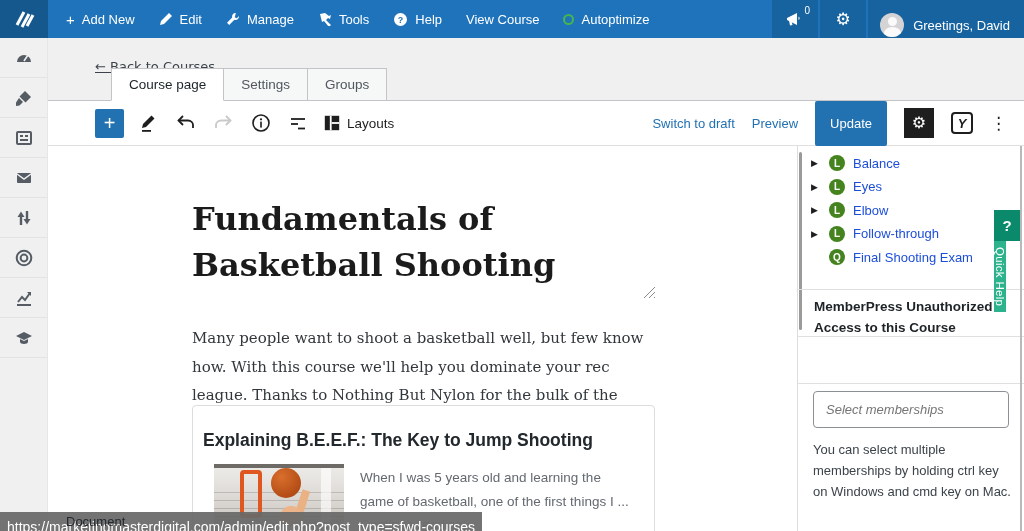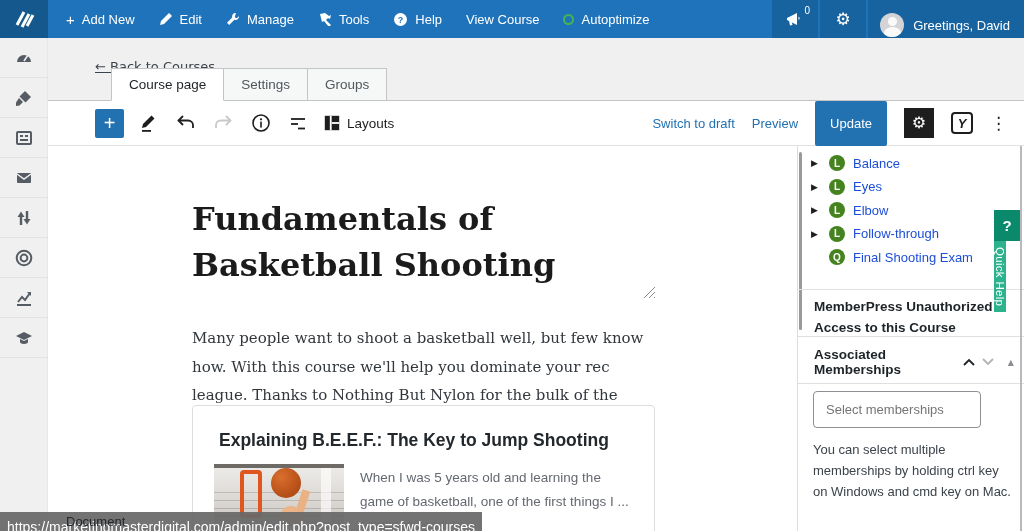--- a/index.html
+++ b/index.html
@@ -52,21 +52,21 @@
   .settings-btn .gear-glyph { font-size:16px; }
   .yoast-btn { width:22px; height:22px; border:2px solid #1e1e1e; border-radius:4px; background:#fff; color:#1e1e1e; font-weight:700; font-size:13px; display:flex; align-items:center; justify-content:center; cursor:pointer; font-style:italic; }
   .more-btn { background:none; border:none; font-family:"DejaVu Sans", sans-serif; font-size:17px; color:#1e1e1e; cursor:pointer; line-height:1; }
 
   
   .canvas { position:absolute; left:48px; right:0; top:146px; bottom:0; background:#fff; }
   .post-title { position:absolute; left:144px; top:50px; width:470px; font-family:"DejaVu Serif", serif; font-weight:700; font-size:32px; line-height:1.45; color:#1b1b1b; }
   .resize-handle { position:absolute; left:594px; top:140px; width:13px; height:12px; background:repeating-linear-gradient(135deg, transparent 0 2.5px, #8a8a8a 2.5px 3.5px); clip-path:polygon(100% 0, 100% 100%, 0 100%); }
   .post-intro { position:absolute; left:144px; top:178px; width:472px; font-family:"DejaVu Serif", serif; font-size:15px; line-height:1.9; color:#32373c; }
   .embed-card { position:absolute; left:144px; top:259px; width:463px; height:150px; background:#fff; border:1px solid #ddd; border-radius:4px; }
-  .card-title { margin:24px 26px 0; font-size:17.5px; font-weight:700; color:#23282d; }
+  .card-title { margin:24px 10px 0; font-size:17.5px; font-weight:700; color:#23282d; }
   .card-body { display:flex; gap:16px; margin:13px 21px 0; }
   .card-img { position:relative; width:130px; height:62px; overflow:hidden; flex:none; background:linear-gradient(180deg,#6e6a66 0,#6e6a66 4px,#eceae7 4px,#dcd9d5 55%,#cac6c1 100%); }
   .ci-lines { position:absolute; left:0; right:0; top:28px; height:30px; background:repeating-linear-gradient(180deg, rgba(90,80,75,.25) 0 1.5px, transparent 1.5px 8px); }
   .ci-col { position:absolute; right:13px; top:4px; width:10px; height:54px; background:rgba(255,255,255,.65); }
   .ci-hoop { position:absolute; left:26px; top:6px; width:22px; height:48px; border:4px solid #e0561f; border-radius:4px; }
   .ci-ball { position:absolute; left:57px; top:4px; width:30px; height:30px; border-radius:50%; background:radial-gradient(circle at 35% 30%, #d96f2d, #b04a14 78%); }
   .ci-arm { position:absolute; left:85px; top:26px; width:8px; height:22px; background:#eab185; transform:rotate(18deg); }
   .ci-head { position:absolute; left:66px; top:42px; width:22px; height:22px; border-radius:50%; background:#ecb488; }
   .card-excerpt { font-size:13.5px; color:#646970; line-height:1.75; padding-top:2px; width:290px; }
   .continue-reading { color:#a7aaad; cursor:pointer; }
@@ -81,21 +81,21 @@
   .o-tri.hidden { visibility:hidden; }
   .o-badge { width:16px; height:16px; border-radius:50%; background:#44831e; color:#fff; font-size:10px; font-weight:700; display:flex; align-items:center; justify-content:center; flex:none; }
   .o-label { font-size:13px; color:#1d4ed8; white-space:nowrap; }
   .hr { position:absolute; left:0; right:0; height:1px; background:#e0e0e0; }
   .hr1 { top:143px; } .hr2 { top:190px; } .hr3 { top:237px; }
   .mp-heading { position:absolute; left:16px; top:151px; width:200px; font-size:13.5px; font-weight:700; color:#1d2327; line-height:1.55; }
   .am-row { position:absolute; left:16px; right:10px; top:201px; display:flex; align-items:center; }
   .am-title { font-size:13.5px; font-weight:700; color:#1d2327; }
   .am-ctrls { margin-left:auto; display:flex; align-items:center; gap:5px; }
   .am-sort { margin-left:13px; font-family:"DejaVu Sans", sans-serif; font-size:8px; color:#8a8e93; cursor:pointer; }
-  .select-box { position:absolute; left:15px; top:245px; width:168px; height:37px; border:1px solid #8c8f94; border-radius:4px; background:#fff; font-size:13px; color:#757575; padding:0 12px; font-family:"Liberation Sans", sans-serif; }
+  .select-box { position:absolute; left:15px; top:245px; width:196px; height:37px; border:1px solid #8c8f94; border-radius:4px; background:#fff; font-size:13px; color:#757575; padding:0 12px; font-family:"Liberation Sans", sans-serif;font-style:italic; }
   .select-box::placeholder { color:#757575; opacity:1; }
   .am-help { position:absolute; left:15px; top:294px; width:202px; font-size:13px; color:#3c434a; line-height:1.6; }
 
   
   .quick-help { position:absolute; right:4px; top:210px; width:26px; z-index:60; }
   .qh-q { height:31px; background:#0b8a6b; color:#fff; font-size:15px; font-weight:700; display:flex; align-items:center; justify-content:center; cursor:pointer; }
   .qh-label { height:71px; background:#2cb28c; color:#fff; font-size:11.5px; display:flex; align-items:center; justify-content:center; writing-mode:vertical-rl; letter-spacing:0.3px; cursor:pointer; }
 
   
   .status-url { position:absolute; left:0; top:512px; height:30px; background:rgba(104,104,104,0.93); color:#fff; font-size:14px; display:flex; align-items:center; padding:0 7px; z-index:70; white-space:nowrap; }
@@ -345,32 +345,20 @@
           <span class="o-tri hidden">▶</span>
           <span class="o-badge">Q</span>
           <span class="o-label">Final Shooting Exam</span>
         </div>
       </div>
 
       <div class="hr hr1"></div>
       <div class="mp-heading">MemberPress Unauthorized Access to this Course</div>
 
       <div class="hr hr2"></div>
-      <div class="am-row">
-        <span class="am-title">Associated Memberships</span>
-        <span class="am-ctrls">
-          <svg width="14" height="10" viewBox="0 0 14 10">
-            <path d="M2 8l5-5 5 5" fill="none" stroke="#1d2327" stroke-width="1.8"></path>
-          </svg>
-          <svg width="14" height="10" viewBox="0 0 14 10">
-            <path d="M2 2l5 5 5-5" fill="none" stroke="#b0b3b6" stroke-width="1.8"></path>
-          </svg>
-        </span>
-        <span class="am-sort">▲</span>
-      </div>
 
       <div class="hr hr3"></div>
       <input class="select-box" placeholder="Select memberships" style="">
       <div class="am-help">You can select multiple memberships by holding ctrl key on Windows and cmd key on Mac.</div>
 
       <div class="edge-line"></div>
     </aside>
   </div>
 
   <div class="quick-help">

